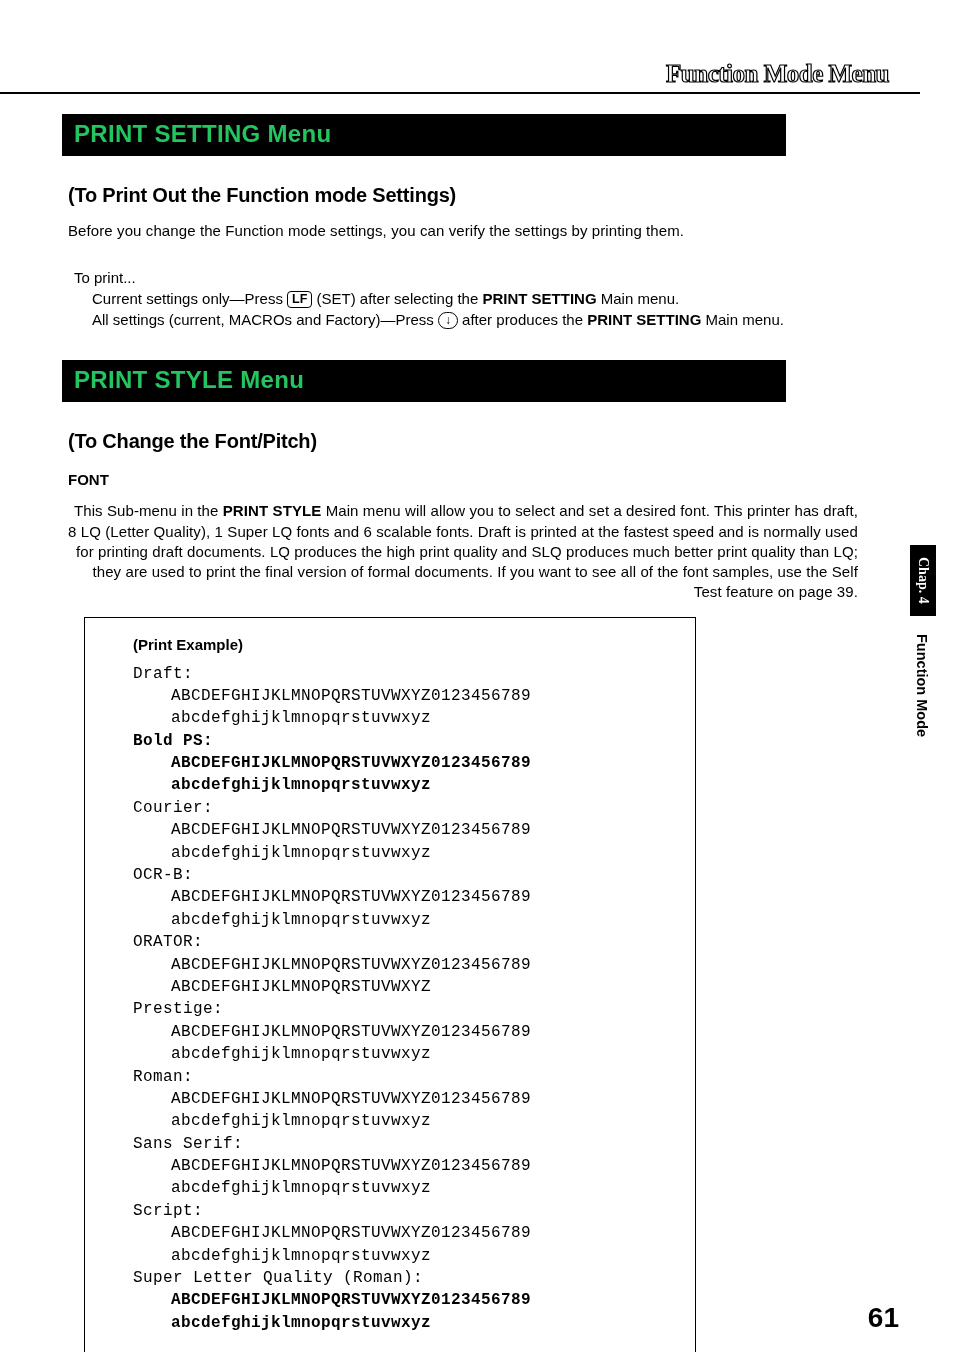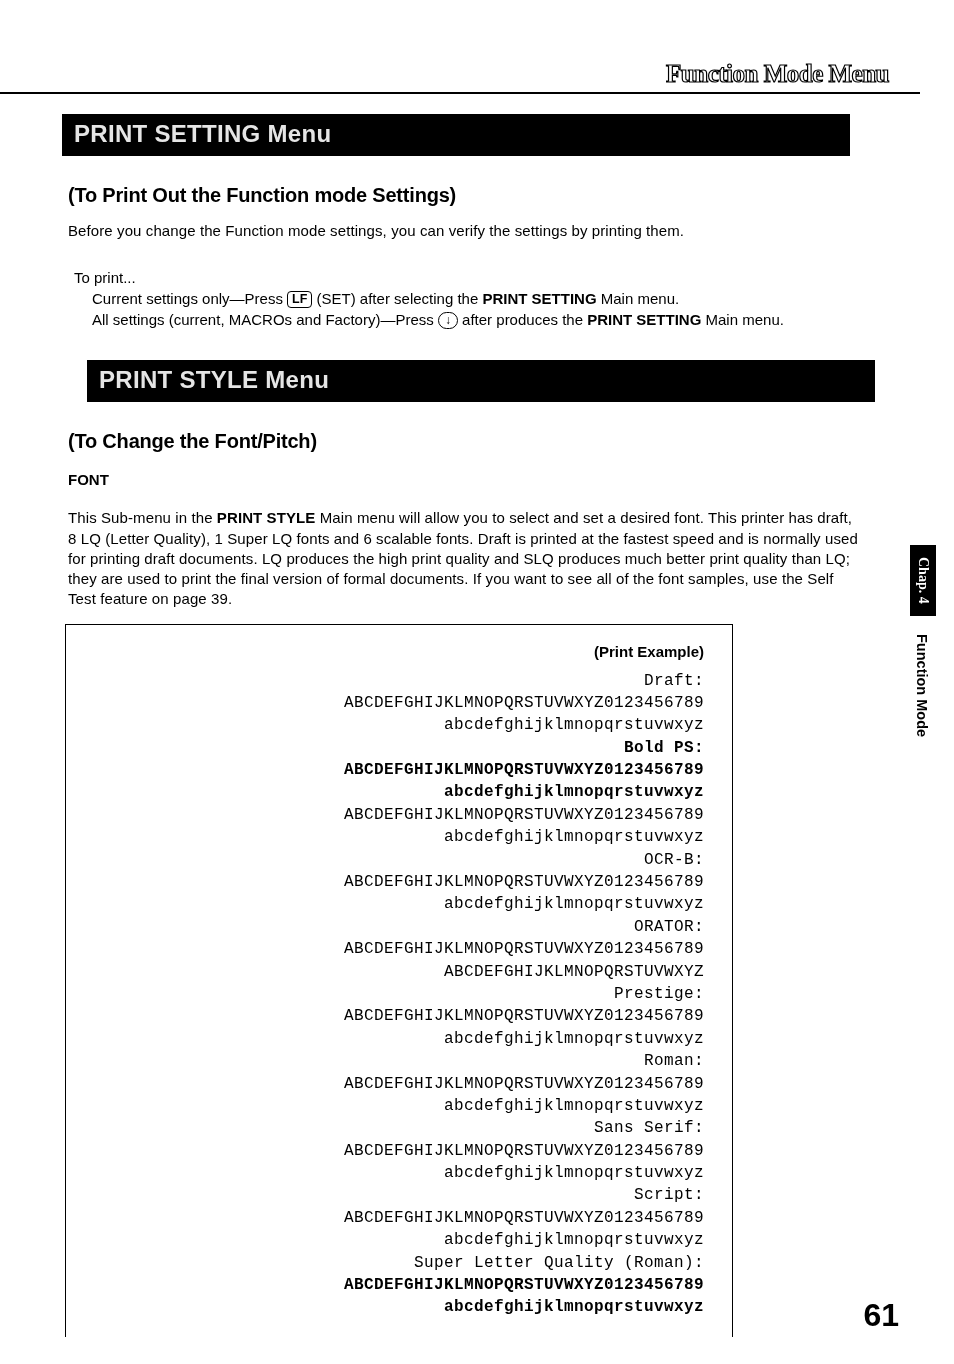--- a/index.html
+++ b/index.html
@@ -28,26 +28,26 @@
       letter-spacing: -0.5px;
     }
     .top-rule {
       border-top: 2.5px solid #000;
       margin-top: 37px;
       margin-left: -62px;
       width: 920px;
     }
     .section-bar {
       background: #000;
-      color: #e5e5e5;
+      color: #22c55e;
       font-size: 24px;
       font-weight: 700;
       padding: 6px 12px 8px 12px;
       margin-top: 20px;
-      width: 788px;
+      width: 724px;
       letter-spacing: 0.3px;
     }
     .subtitle {
       font-size: 20px;
       font-weight: 700;
       margin-top: 28px;
       margin-left: 6px;
       letter-spacing: -0.2px;
     }
     .para {
@@ -92,24 +92,23 @@
     .font-label {
       font-size: 15px;
       font-weight: 700;
       margin-top: 18px;
       margin-left: 6px;
     }
     .print-example-box {
       border: 1.5px solid #000;
       border-bottom: none;
       margin-top: 14px;
-      margin-left: 3px;
-      width: 668px;
+      margin-left: 22px;
+      width: 612px;
       padding: 18px 28px 18px 48px;
-      text-align: right;
     }
     .print-example-title {
       font-size: 15px;
       font-weight: 700;
       margin-bottom: 10px;
     }
     .font-sample {
       font-family: 'Courier New', Courier, monospace;
       font-size: 16px;
       line-height: 1.4;
@@ -141,21 +140,21 @@
       writing-mode: vertical-rl;
       font-size: 14.5px;
       font-weight: 700;
       padding: 18px 4px 12px 4px;
       text-align: center;
     }
     .page-number {
       position: absolute;
       bottom: 30px;
       right: 55px;
-      font-size: 32px;
+      font-size: 28px;
       font-weight: 900;
     }
     .b { font-weight: 700; }
   </style>
 </head>
 <body>
 
 <div class="page">
 
   <div class="header-outline">Function Mode Menu</div>
@@ -168,46 +167,47 @@
 
   <div class="para">Before you change the Function mode settings, you can verify the settings by printing them.</div>
 
   <div class="toprint">To print...</div>
 
   <div class="indent-block">
     <span>Current settings only—Press </span><span class="key-box">LF</span><span> (SET) after selecting the </span><span class="b">PRINT SETTING</span><span> Main menu.</span><br>
     <span>All settings (current, MACROs and Factory)—Press </span><span class="key-round">↓</span><span> after produces the </span><span class="b">PRINT SETTING</span><span> Main menu.</span>
   </div>
 
-  <div class="section-bar" style="margin-top:30px;margin-left:25px;">PRINT STYLE Menu</div>
+  <div class="section-bar" style="margin-top:30px;">PRINT STYLE Menu</div>
 
   <div class="subtitle">(To Change the Font/Pitch)</div>
 
   <div class="font-label">FONT</div>
 
-  <div class="para" style="margin-top:20px; width:790px;">
+  <div class="para" style="margin-top:13px; width:790px;text-align:right;">
     <span>This Sub-menu in the </span><span class="b">PRINT STYLE</span><span> Main menu will allow you to select and set a desired font. This printer has draft, 8 LQ (Letter Quality), 1 Super LQ fonts and 6 scalable fonts. Draft is printed at the fastest speed and is normally used for printing draft documents. LQ produces the high print quality and SLQ produces much better print quality than LQ;  they are used to print the final version of formal documents. If you want to see all of the font samples, use the Self Test feature on page 39.</span>
   </div>
 
   <div class="print-example-box">
     <div class="print-example-title">(Print Example)</div>
 
     <div class="font-sample">
       <div class="font-name">Draft:</div>
       <div class="font-line">ABCDEFGHIJKLMNOPQRSTUVWXYZ0123456789</div>
       <div class="font-line">abcdefghijklmnopqrstuvwxyz</div>
     </div>
 
     <div class="font-sample bold-sample">
       <div class="font-name">Bold PS:</div>
       <div class="font-line">ABCDEFGHIJKLMNOPQRSTUVWXYZ0123456789</div>
       <div class="font-line">abcdefghijklmnopqrstuvwxyz</div>
     </div>
 
     <div class="font-sample">
+      <div class="font-name">Courier:</div>
       <div class="font-line">ABCDEFGHIJKLMNOPQRSTUVWXYZ0123456789</div>
       <div class="font-line">abcdefghijklmnopqrstuvwxyz</div>
     </div>
 
     <div class="font-sample">
       <div class="font-name">OCR-B:</div>
       <div class="font-line">ABCDEFGHIJKLMNOPQRSTUVWXYZ0123456789</div>
       <div class="font-line">abcdefghijklmnopqrstuvwxyz</div>
     </div>
 

